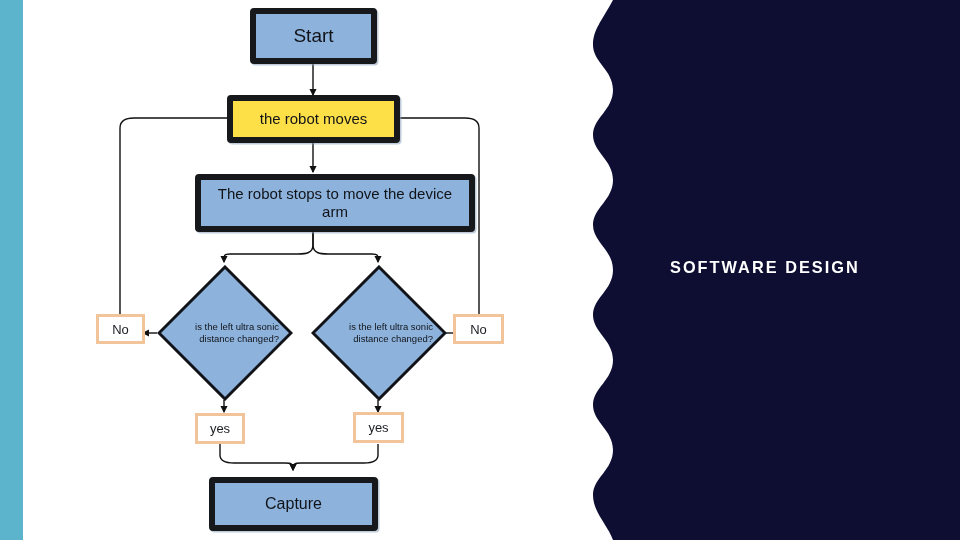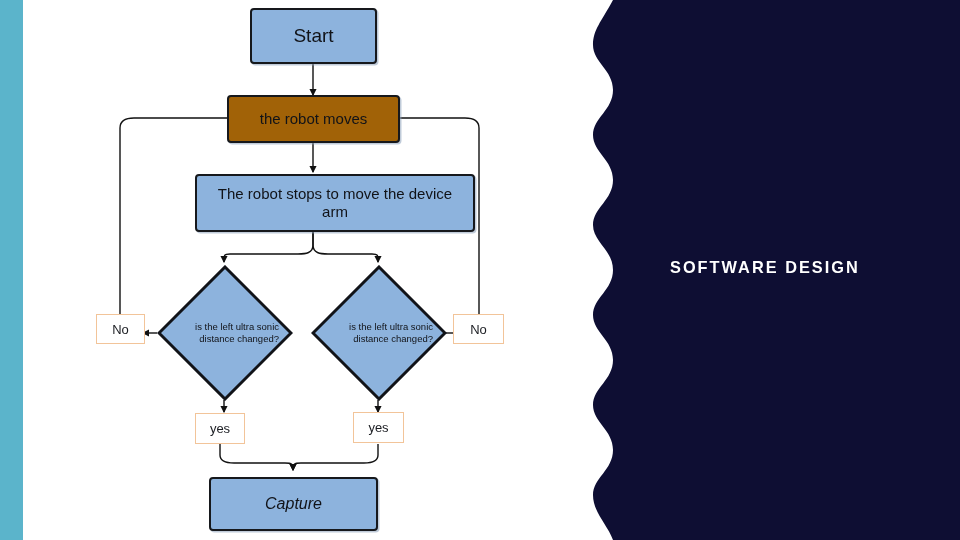--- a/index.html
+++ b/index.html
@@ -64,21 +64,21 @@
   .node {
     position: absolute;
     box-sizing: border-box;
     display: flex;
     align-items: center;
     justify-content: center;
     text-align: center;
   }
   .process {
     background: #8DB3DD;
-    border: 2px solid #7f1d1d;
+    border: 6px solid #7f1d1d;
     border-radius: 4px;
     color: #111318;
     font-family: "Liberation Sans", sans-serif;
     box-shadow: 1.5px 1.5px 0 rgba(140,160,185,0.55);
   }
   .process-label {
     padding: 0 6px;
     line-height: 1.18;
   }
   
@@ -108,21 +108,21 @@
   }
   .decision .dia-label span {
     display: block;
     width: 108px;
   }
   
   .tag {
     position: absolute;
     box-sizing: border-box;
     background: #ffffff;
-    border: 1px solid #6d28d9;
+    border: 3px solid #6d28d9;
     display: flex;
     align-items: center;
     justify-content: center;
     font-family: "Liberation Sans", sans-serif;
     font-size: 13px;
     color: #1b1d22;
   }
 </style>
 </head>
 <body>
@@ -196,29 +196,29 @@
       <path d="M 378,444 L 378,455
                C 378,462 371,463 364,463
                L 301,463 C 294,463 293,464 293,470" marker-end="url(#arrow)"></path>
     </g>
   </svg>
 
   <div class="node process" style="left: 250px; top: 8px; width: 127px; height: 56px; font-size: 19px; background: rgb(141, 179, 221); border-color: rgb(22, 24, 28);">
     <span class="process-label">Start</span>
   </div>
 
-  <div class="node process" style="left: 227px; top: 95px; width: 173px; height: 48px; font-size: 15px; background: #a16207; border-color: rgb(22, 24, 28);">
+  <div class="node process" style="left: 227px; top: 95px; width: 173px; height: 48px; font-size: 15px; background: #fde047; border-color: rgb(22, 24, 28);">
     <span class="process-label">the robot moves</span>
   </div>
 
   <div class="node process" style="left: 195px; top: 174px; width: 280px; height: 58px; font-size: 15px; background: rgb(141, 179, 221); border-color: rgb(22, 24, 28);">
     <span class="process-label">The robot stops to move the device arm</span>
   </div>
 
-  <div class="node process" style="left: 209px; top: 477px; width: 169px; height: 54px; font-size: 16px; background: rgb(141, 179, 221); border-color: rgb(22, 24, 28); font-style: italic;">
+  <div class="node process" style="left: 209px; top: 477px; width: 169px; height: 54px; font-size: 16px; background: rgb(141, 179, 221); border-color: rgb(22, 24, 28);">
     <span class="process-label">Capture</span>
   </div>
 
   <div class="decision" style="left:157px; top:265px; width:136px; height:136px;">
     <svg class="dia-shape" width="136" height="136" viewBox="0 0 136 136" xmlns="http://www.w3.org/2000/svg">
       <polygon points="68,2 134,68 68,134 2,68" fill="#8DB3DD" stroke="#111318" stroke-width="3"></polygon>
     </svg>
     <div class="dia-label">
       <span>is the left ultra sonic distance changed?</span>
     </div>

